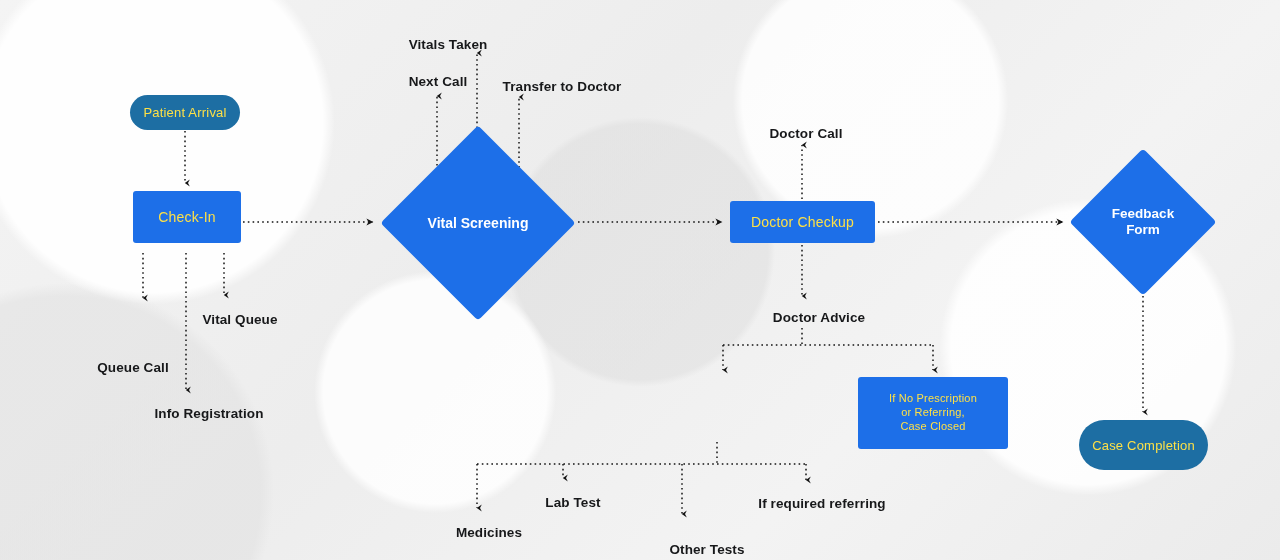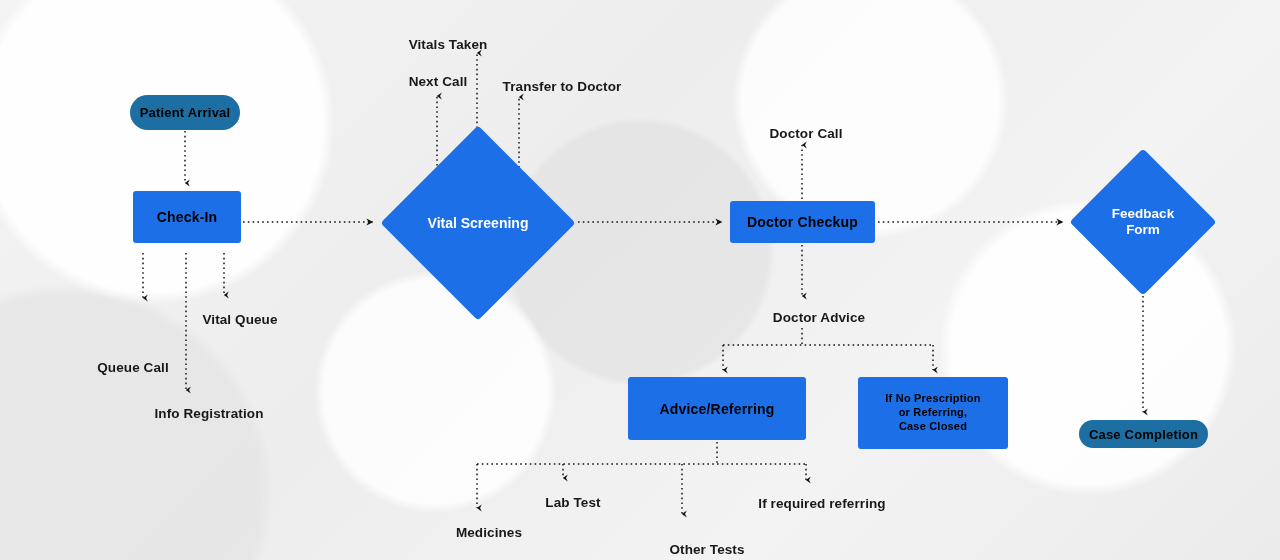--- a/index.html
+++ b/index.html
@@ -28,22 +28,22 @@
     left: 0; top: 0;
     width: 1280px;
     height: 560px;
   }
   .node {
     position: absolute;
     display: flex;
     align-items: center;
     justify-content: center;
     text-align: center;
-    color: #000000;
-    font-weight: bold;
+    color: #fde047;
+    font-weight: normal;
     letter-spacing: 0.2px;
     box-sizing: border-box;
     z-index: 3;
   }
   .node-rect {
     border-radius: 3px;
   }
   .node-pill {
     border-radius: 999px;
   }
@@ -160,27 +160,24 @@
   <div class="node node-rect" style="left:730px; top:201px; width:145px; height:42px; background:#1d6fe8; font-size:14px;">
     <span>Doctor Checkup</span>
   </div>
 
   <div class="node-diamond-wrap" style="left:1091px; top:170px; width:104px; height:104px;">
     <div class="node-diamond-shape" style="background:#1d6fe8;"></div>
     <div class="node-diamond-label" style="font-size:13.5px;">Feedback
 Form</div>
   </div>
 
-  <div class="node node-pill" style="left:1079px; top:420px; width:129px; height:28px; background:#1d6ea3; font-size:13px;justify-content:center;">
+  <div class="node node-pill" style="left:1079px; top:420px; width:129px; height:50px; background:#1d6ea3; font-size:13px;justify-content:center;">
     <span>Case Completion</span>
   </div>
 
-  <div class="node node-rect" style="left:628px; top:377px; width:178px; height:63px; background:#1d6fe8; font-size:14px;">
-    <span>Advice/Referring</span>
-  </div>
 
   <div class="node node-rect" style="left:858px; top:377px; width:150px; height:72px; background:#1d6fe8; font-size:11px; line-height:1.25; white-space:pre-line;">
     <span>If No Prescription
 or Referring,
 Case Closed</span>
   </div>
 
   <div class="edge-label lbl-center" style="left:133px; top:316px;margin-top:44px;">Queue Call</div>
   <div class="edge-label lbl-center" style="left:240px; top:312px;">Vital Queue</div>
   <div class="edge-label lbl-center" style="left:209px; top:406px;">Info Registration</div>

